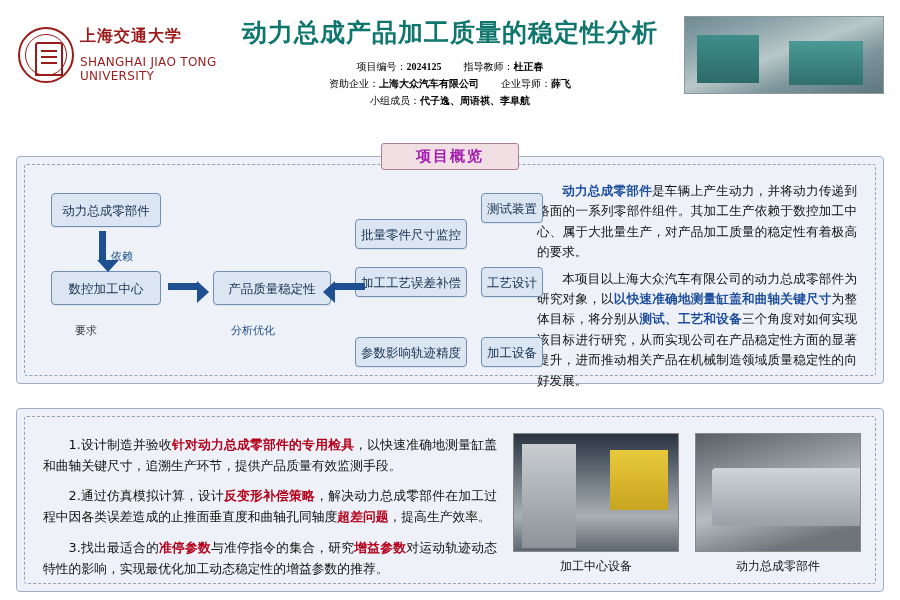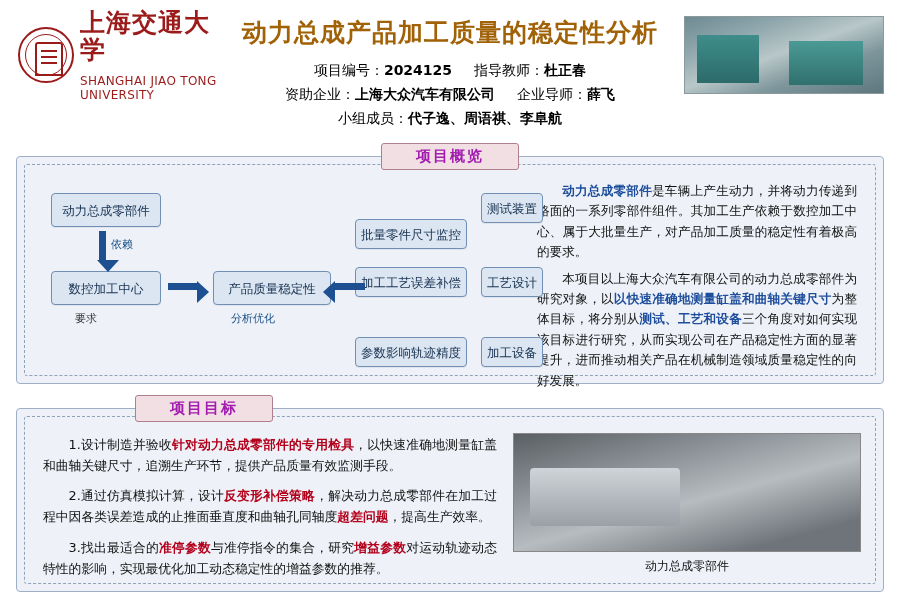--- a/index.html
+++ b/index.html
@@ -48,42 +48,42 @@
     width: 24px; height: 30px;
     border: 2px solid #9b1b1b;
     border-radius: 3px 3px 0 0;
     background:
       linear-gradient(#9b1b1b,#9b1b1b) center 6px/16px 2px no-repeat,
       linear-gradient(#9b1b1b,#9b1b1b) center 12px/16px 2px no-repeat,
       linear-gradient(#9b1b1b,#9b1b1b) center 18px/16px 2px no-repeat;
   }
   .sjtu-names { display: flex; flex-direction: column; justify-content: center; }
   .sjtu-cn {
-    font-size: 25px; font-weight: bold; color: #9b1b1b;
+    font-size: 16px; font-weight: bold; color: #9b1b1b;
     letter-spacing: 1px; line-height: 1.1;
     font-family: Liberation Serif, serif;
   }
   .sjtu-en {
     font-size: 12px; color: #9b1b1b; letter-spacing: 0.3px;
     margin-top: 10px;
   }
 
   .title-block {
     text-align: center;
     padding-top: 12px;
     margin: 0 230px 0 230px;
   }
   .poster-title {
-    font-size: 25px; font-weight: bold; color: #a16207;
+    font-size: 25px; font-weight: bold; color: #0f766e;
     letter-spacing: 1px;
     line-height: 1.2;
   }
   .meta-lines {
     margin-top: 10px;
-    font-size: 14px; color: #000; line-height: 1.72;
+    font-size: 10px; color: #000; line-height: 1.72; font-family: Liberation Serif, serif;
   }
   .meta-lines .lbl { font-weight: normal; }
   .meta-lines .val { font-weight: bold; }
   .meta-gap { display: inline-block; width: 22px; }
 
   .logo-right {
     position: absolute;
     right: 16px; top: 16px;
     width: 200px; height: 78px;
   }
@@ -199,21 +199,21 @@
     border-left: 12px solid #1d4f91;
   }
   .arrow-h.rev { left: 300px; }
   .arrow-h.rev::after {
     left: -12px; top: -9px;
     border-left: none;
     border-right: 12px solid #1d4f91;
   }
   .flow-label {
     position: absolute;
-    font-size: 11px; color: #1b4f87;
+    font-size: 11px; color: #1b4f87; margin-top: 12px;
   }
   .lab-depend { left: 76px;  top: 58px; }
   .lab-require{ left: 40px;  top: 132px; color:#333; }
   .lab-analyze{ left: 196px; top: 132px; }
 
   
   .overview-text {
     flex: 1;
     font-size: 12.6px;
     line-height: 1.62;
@@ -338,30 +338,33 @@
 
         <div class="overview-text" id="overview-text">
             <p><span class="hl">动力总成零部件</span><span>是车辆上产生动力，并将动力传递到路面的一系列零部件组件。其加工生产依赖于数控加工中心、属于大批量生产，对产品加工质量的稳定性有着极高的要求。</span></p>
             <p><span>本项目以上海大众汽车有限公司的动力总成零部件为研究对象，以</span><span class="hl">以快速准确地测量缸盖和曲轴关键尺寸</span><span>为整体目标，将分别从</span><span class="hl">测试、工艺和设备</span><span>三个角度对如何实现该目标进行研究，从而实现公司在产品稳定性方面的显著提升，进而推动相关产品在机械制造领域质量稳定性的向好发展。</span></p>
           </div>
       </div>
     </div>
   </div>
 
   <div class="panel" id="goals-panel">
-    <div class="section-tab left-tab">项目目标</div>
     <div class="panel-inner">
       <div class="goals-body">
         <div class="goals-text" id="goals-text">
             <p><span>1.设计制造并验收</span><span class="gl">针对动力总成零部件的专用检具</span><span>，以快速准确地测量缸盖和曲轴关键尺寸，追溯生产环节，提供产品质量有效监测手段。</span></p>
             <p><span>2.通过仿真模拟计算，设计</span><span class="gl">反变形补偿策略</span><span>，解决动力总成零部件在加工过程中因各类误差造成的止推面垂直度和曲轴孔同轴度</span><span class="gl">超差问题</span><span>，提高生产效率。</span></p>
             <p><span>3.找出最适合的</span><span class="gl">准停参数</span><span>与准停指令的集合，研究</span><span class="gl">增益参数</span><span>对运动轨迹动态特性的影响，实现最优化加工动态稳定性的增益参数的推荐。</span></p>
           </div>
         <div class="photos">
           <div class="photo-item">
+            <div class="photo photo-a"></div>
+            <div class="photo-caption">加工中心设备</div>
+          </div>
+          <div class="photo-item">
             <div class="photo photo-b"></div>
             <div class="photo-caption">动力总成零部件</div>
           </div>
         </div>
       </div>
     </div>
   </div>
 
 </div>
 

